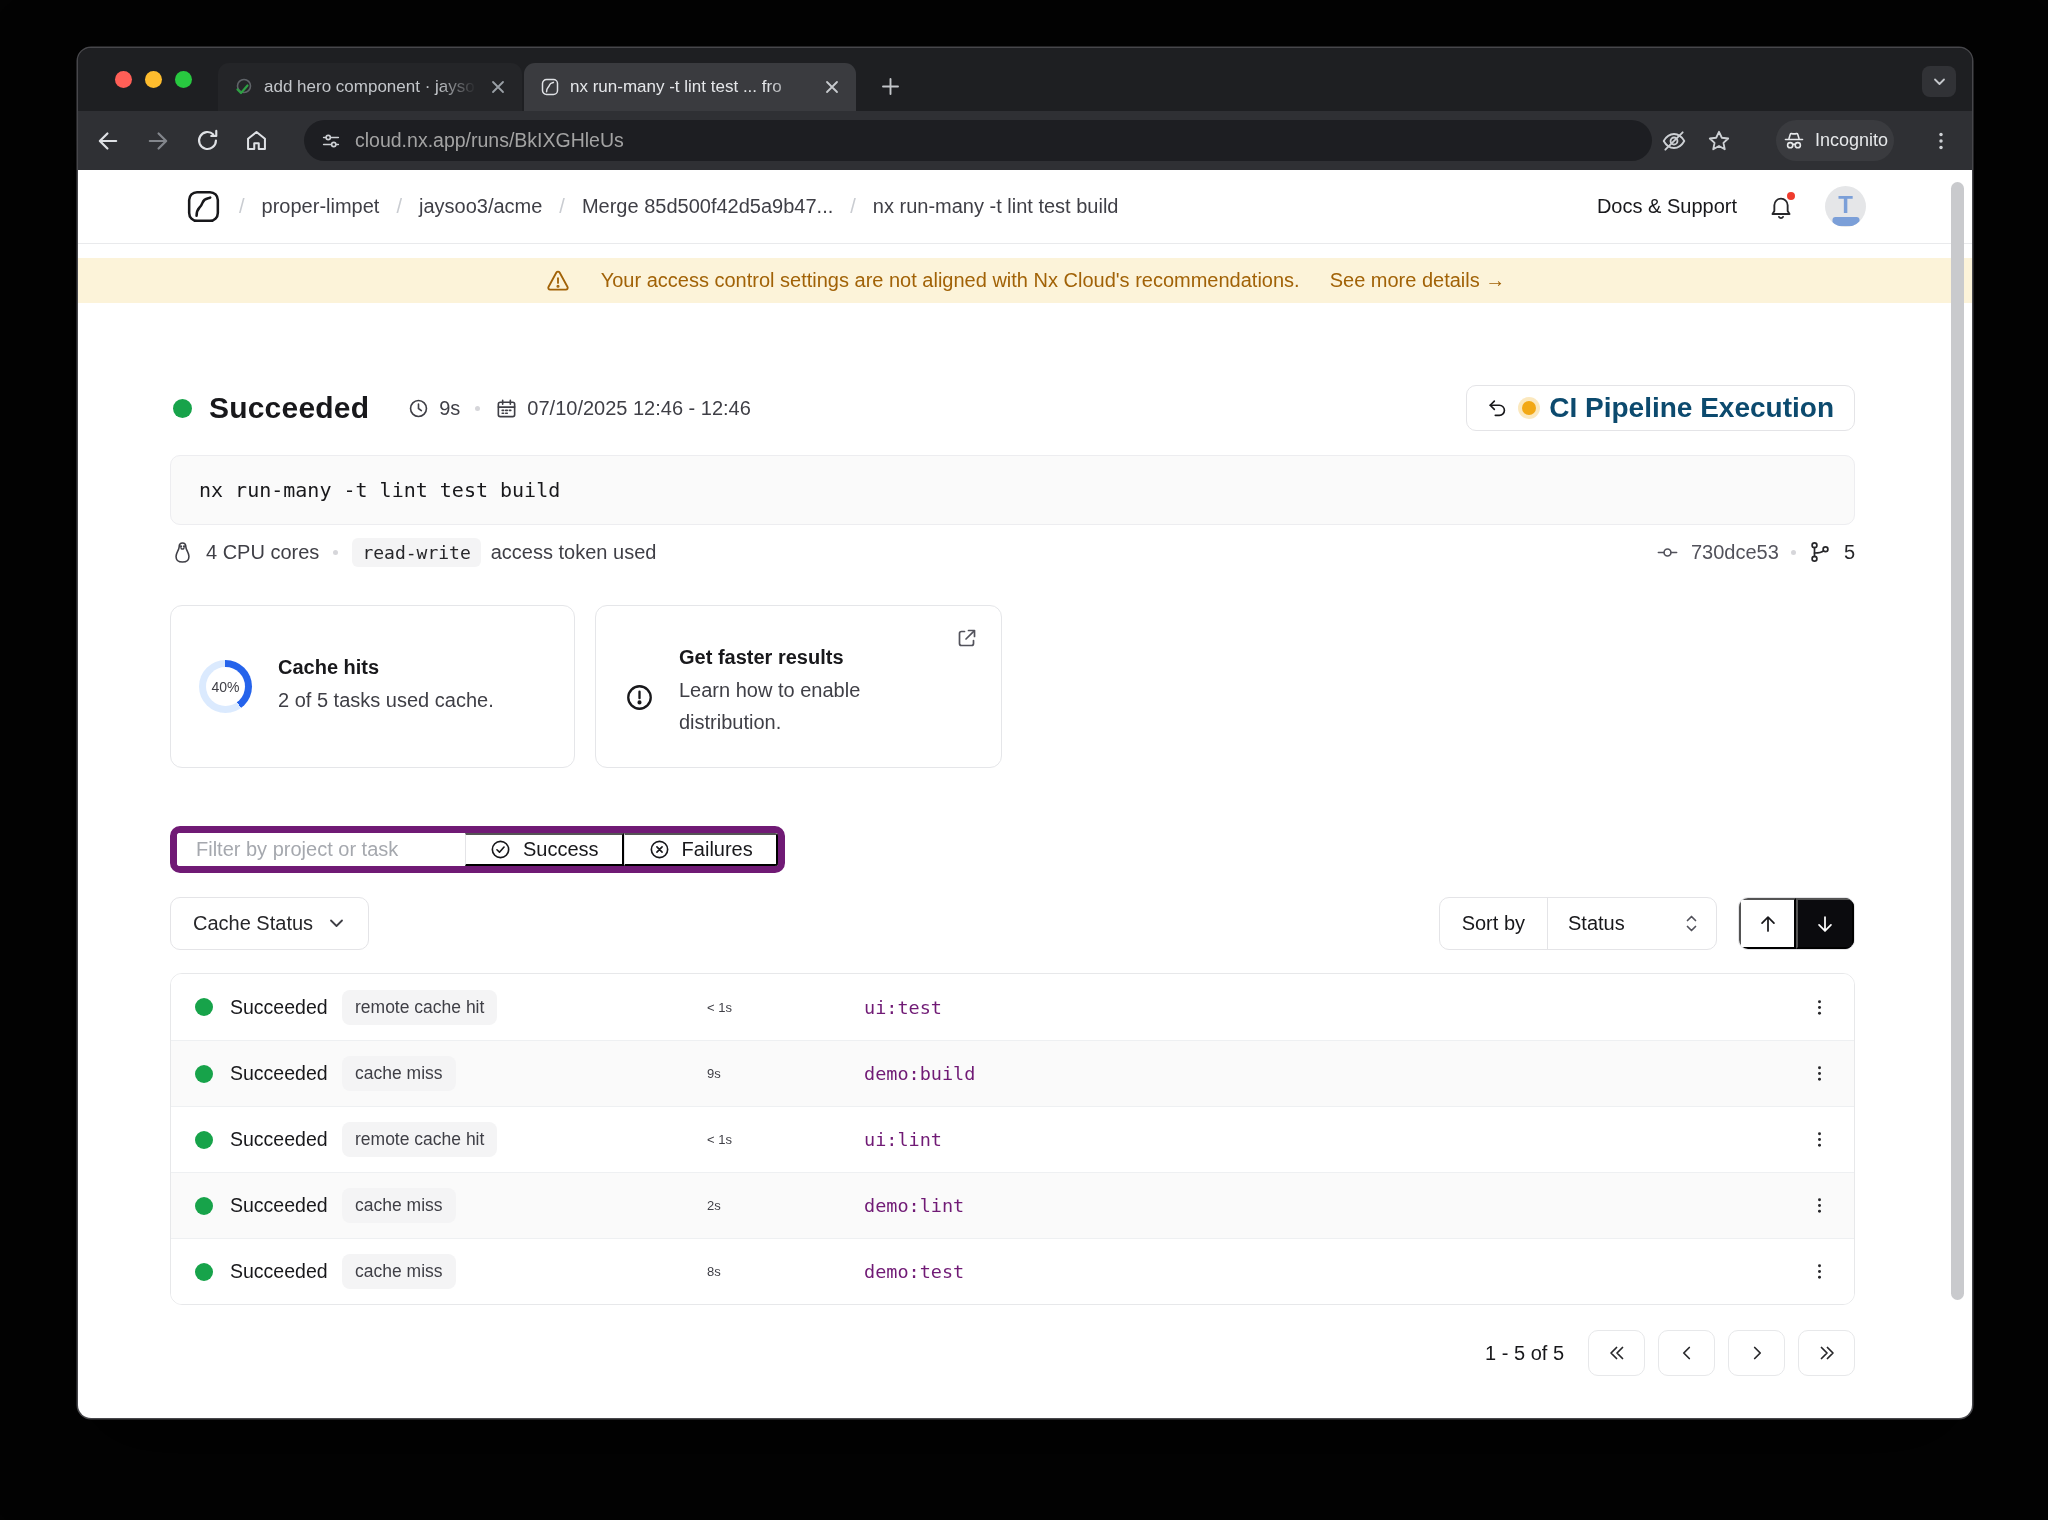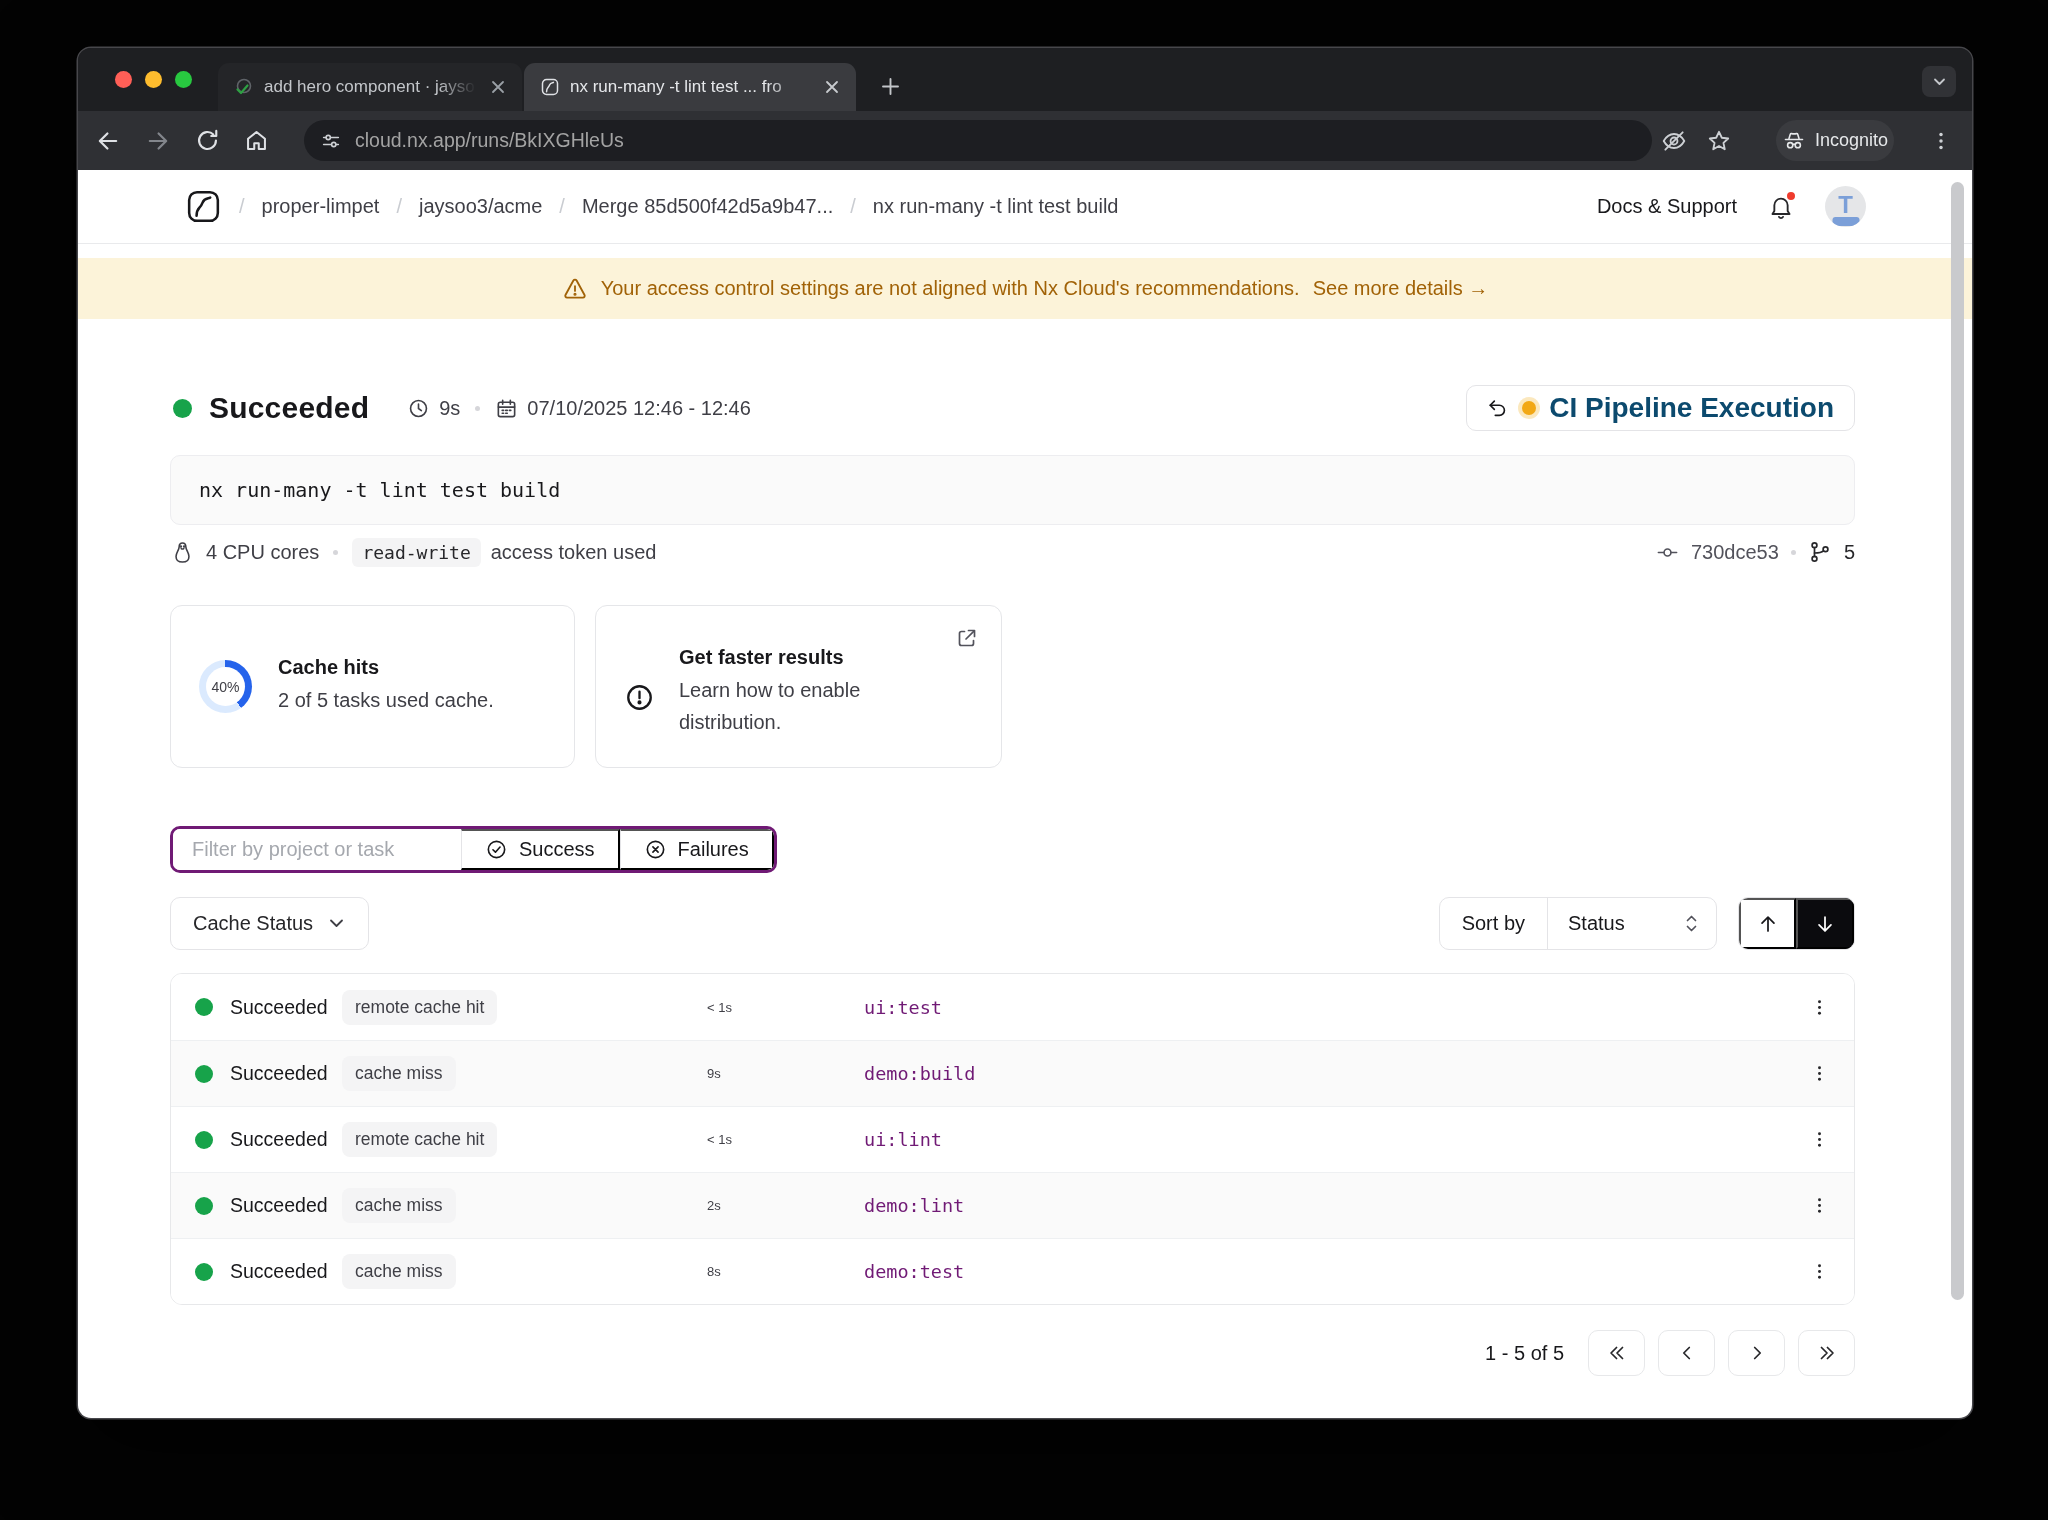--- a/index.html
+++ b/index.html
@@ -53,22 +53,22 @@
   .docs-link { font-size:20px; color:#18181b; }
   .bell-wrap { position:relative; width:28px; height:28px; color:#27272a; }
   .bell-dot { position:absolute; top:-3px; right:-2px; width:12px; height:12px; border-radius:50%;
     background:#ef3b2d; border:2px solid #fff; }
   .avatar { width:41px; height:41px; border-radius:50%; background:#e5e6e8; position:relative;
     overflow:hidden; display:flex; align-items:center; justify-content:center; }
   .avatar-letter { font-size:24px; font-weight:700; color:#7b9fd8; margin-top:-4px; }
   .avatar-bar { position:absolute; bottom:1px; left:50%; transform:translateX(-50%);
     width:27px; height:9px; background:#7b9fd8; border-radius:3px 3px 0 0; }
 
-  .banner { position:absolute; top:88px; left:0; right:0; height:61px; background:#fcf3d9;
-    display:flex; align-items:center; justify-content:center; gap:13px;
+  .banner { position:absolute; top:88px; left:0; right:0; height:45px; background:#fcf3d9;
+    display:flex; align-items:center; justify-content:center; gap:30px;
     font-size:20px; color:#a16207; }
   .banner a { color:#a16207; text-decoration:none; }
 
   .status-row { position:absolute; top:214px; left:92px; right:117px; height:48px;
     display:flex; align-items:center; }
   .big-dot { width:19px; height:19px; border-radius:50%; background:#17a34a; margin:0 17px 0 3px; }
   .status-title { font-size:30px; font-weight:600; color:#18181b; letter-spacing:.2px; }
   .meta-ic { color:#3f3f46; }
   .meta-txt { font-size:20px; color:#3f3f46; }
   .sep-dot { width:5px; height:5px; border-radius:50%; background:#d6d6da; }
@@ -95,21 +95,21 @@
   .card-title { font-size:20px; font-weight:600; color:#18181b; margin-bottom:5px; }
   .card-sub { font-size:20px; color:#3f3f46; line-height:1.62; }
   .donut { width:53px; height:53px; border-radius:50%; position:relative; flex:none;
     display:flex; align-items:center; justify-content:center; }
   .donut::before { content:""; position:absolute; inset:7px; background:#fff; border-radius:50%; }
   .donut-label { position:relative; font-size:14px; color:#3f3f46; }
   .info-ic { margin-top:36px; color:#18181b; flex:none; }
   .ext-ic { position:absolute; top:20px; right:22px; color:#52525b; }
 
   .filter-row { position:absolute; top:656px; left:92px; height:47px; display:flex;
-    border:3px solid #701a75; border-radius:10px; background:#fff; overflow:hidden; }
+    border:7px solid #701a75; border-radius:10px; background:#fff; overflow:hidden; }
   .filter-input { width:288px; border:none; outline:none; padding:0 19px; font-size:20px;
     color:#18181b; font-family:inherit; }
   .filter-input::placeholder { color:#a5a8ae; }
   .seg-btn { display:flex; align-items:center; gap:11px; padding:0 23px;
     border-left:1px solid #e4e4e7; background:#fff; font-size:20px; font-weight:500; color:#18181b; }
 
   .control-row { position:absolute; top:727px; left:92px; width:1685px; height:53px; }
   .cache-btn { position:absolute; left:0; top:0; height:53px; padding:8px 22px;
     border:1px solid #e4e4e7; border-radius:10px; background:#fff;
     display:flex; align-items:center; gap:14px; font-size:20px; color:#27272a; }

